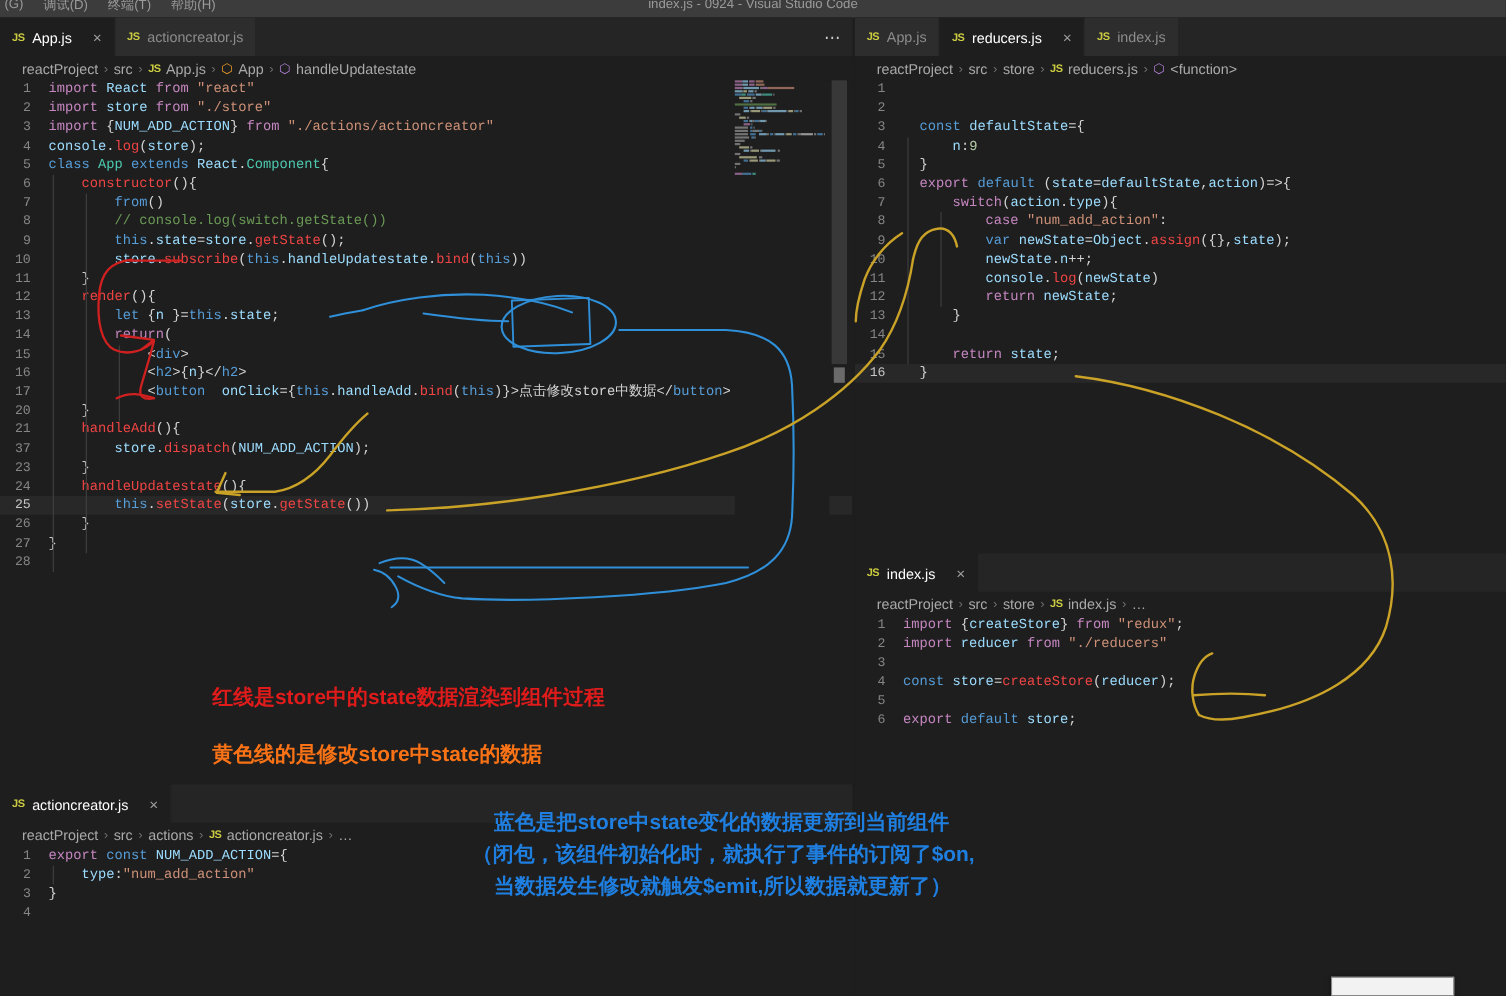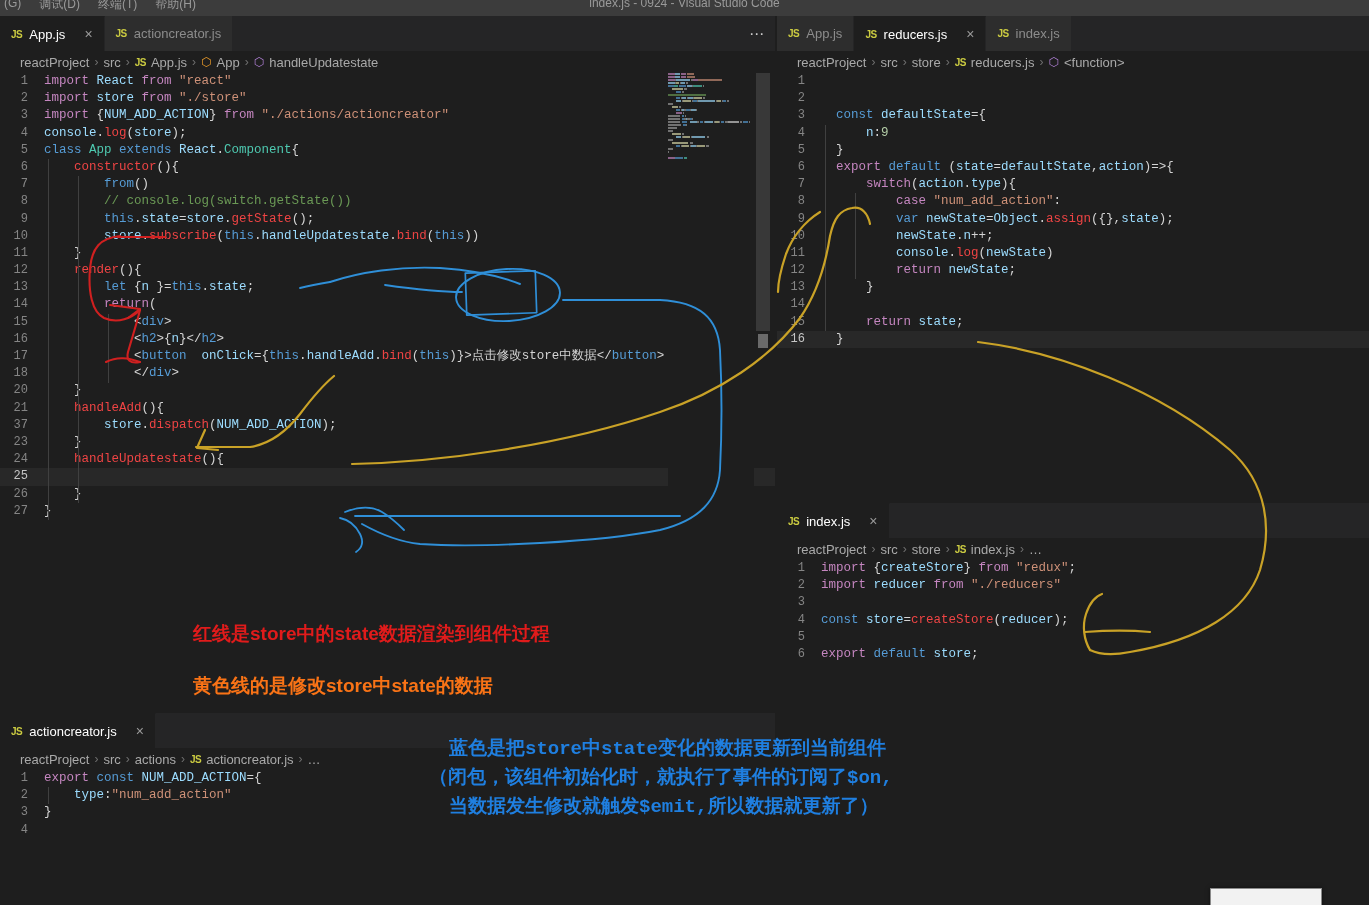--- a/index.html
+++ b/index.html
@@ -72,21 +72,21 @@
   .scrollbar{position:absolute;background:#4f4f4f;opacity:.55;}
 
   
   #ink{position:absolute;left:0;top:0;width:1369px;height:905px;pointer-events:none;}
   .note{
     position:absolute;font-size:19px;font-weight:bold;white-space:nowrap;
     font-family:"Liberation Sans","DejaVu Sans",sans-serif;
   }
   .note.red{color:#e01b1b;}
   .note.yellow{color:#f97316;}
-  .note.blue{color:#1f7fe0;font-family:Liberation Mono, monospace;}
+  .note.blue{color:#1f7fe0;}
 
   #popup{
     position:absolute;background:#f2f2f2;border:1px solid #8a8a8a;
     box-shadow:0 0 4px rgba(0,0,0,.5);
   }
 </style>
 </head>
 <body>
 
 <div id="titlebar">
@@ -138,29 +138,29 @@
       <div class="codeline"><div class="gutter mono">8</div><div class="codetext mono"><span class="c">        // console.log(switch.getState())</span></div></div>
       <div class="codeline"><div class="gutter mono">9</div><div class="codetext mono"><span class="p">        </span><span class="k">this</span><span class="p">.</span><span class="v">state</span><span class="p">=</span><span class="v">store</span><span class="p">.</span><span class="f">getState</span><span class="p">();</span></div></div>
       <div class="codeline"><div class="gutter mono">10</div><div class="codetext mono"><span class="p">        </span><span class="v">store</span><span class="p">.</span><span class="f">subscribe</span><span class="p">(</span><span class="k">this</span><span class="p">.</span><span class="v">handleUpdatestate</span><span class="p">.</span><span class="f">bind</span><span class="p">(</span><span class="k">this</span><span class="p">))</span></div></div>
       <div class="codeline"><div class="gutter mono">11</div><div class="codetext mono"><span class="p">    }</span></div></div>
       <div class="codeline"><div class="gutter mono">12</div><div class="codetext mono"><span class="p">    </span><span class="f">render</span><span class="p">(){</span></div></div>
       <div class="codeline"><div class="gutter mono">13</div><div class="codetext mono"><span class="p">        </span><span class="k">let </span><span class="p">{</span><span class="v">n </span><span class="p">}=</span><span class="k">this</span><span class="p">.</span><span class="v">state</span><span class="p">;</span></div></div>
       <div class="codeline"><div class="gutter mono">14</div><div class="codetext mono"><span class="p">        </span><span class="kp">return</span><span class="p">(</span></div></div>
       <div class="codeline"><div class="gutter mono">15</div><div class="codetext mono"><span class="p">            &lt;</span><span class="k">div</span><span class="p">&gt;</span></div></div>
       <div class="codeline"><div class="gutter mono">16</div><div class="codetext mono"><span class="p">            &lt;</span><span class="k">h2</span><span class="p">&gt;{</span><span class="v">n</span><span class="p">}&lt;/</span><span class="k">h2</span><span class="p">&gt;</span></div></div>
       <div class="codeline"><div class="gutter mono">17</div><div class="codetext mono"><span class="p">            &lt;</span><span class="k">button</span><span class="p">  </span><span class="v">onClick</span><span class="p">={</span><span class="k">this</span><span class="p">.</span><span class="v">handleAdd</span><span class="p">.</span><span class="f">bind</span><span class="p">(</span><span class="k">this</span><span class="p">)}&gt;</span><span class="codetext">点击修改store中数据</span><span class="p">&lt;/</span><span class="k">button</span><span class="p">&gt;</span></div></div>
-      <div class="codeline"><div class="gutter mono">18</div><div class="codetext mono"><span class="p">            &lt;/</span><span class="k">div</span><span class="p">&gt;</span></div></div>
       <div class="codeline"><div class="gutter mono">20</div><div class="codetext mono"><span class="p">    }</span></div></div>
       <div class="codeline"><div class="gutter mono">21</div><div class="codetext mono"><span class="p">    </span><span class="f">handleAdd</span><span class="p">(){</span></div></div>
       <div class="codeline"><div class="gutter mono">37</div><div class="codetext mono"><span class="p">        </span><span class="v">store</span><span class="p">.</span><span class="f">dispatch</span><span class="p">(</span><span class="v">NUM_ADD_ACTION</span><span class="p">);</span></div></div>
       <div class="codeline"><div class="gutter mono">23</div><div class="codetext mono"><span class="p">    }</span></div></div>
       <div class="codeline"><div class="gutter mono">24</div><div class="codetext mono"><span class="p">    </span><span class="f">handleUpdatestate</span><span class="p">(){</span></div></div>
-      <div class="codeline cur"><div class="gutter mono">25</div></div>
+      <div class="codeline cur"><div class="gutter mono">25</div><div class="codetext mono"><span class="p">        </span><span class="k">this</span><span class="p">.</span><span class="f">setState</span><span class="p">(</span><span class="v">store</span><span class="p">.</span><span class="f">getState</span><span class="p">())</span></div></div>
       <div class="codeline"><div class="gutter mono">26</div><div class="codetext mono"><span class="p">    }</span></div></div>
       <div class="codeline"><div class="gutter mono">27</div><div class="codetext mono"><span class="p">}</span></div></div>
+      <div class="codeline"><div class="gutter mono">28</div><div class="codetext mono"><span class="p"></span></div></div>
       <div class="indent-guide" style="left: 48px; top: 86px; height: 361.2px;"></div>
       <div class="indent-guide" style="left: 78px; top: 103.2px; height: 326.8px;"></div>
       <div class="indent-guide" style="left: 108px; top: 240.8px; height: 68.8px;"></div>
     </div>
 
   <div class="minimap" id="left-minimap" style="left:668px;top:57px;width:86px;height:580px;">
       <div class="mm-row" style="position: relative;">
         <span style="position: absolute; top: 0px; height: 2px; left: 0px; width: 6.615px; opacity: 0.65; background: rgb(197, 134, 192);"></span>
         <span style="position: absolute; top: 0px; height: 2px; left: 7.35px; width: 4.725px; opacity: 0.65; background: rgb(156, 220, 254);"></span>
         <span style="position: absolute; top: 0px; height: 2px; left: 12.6px; width: 5.67px; opacity: 0.65; background: rgb(197, 134, 192);"></span>

